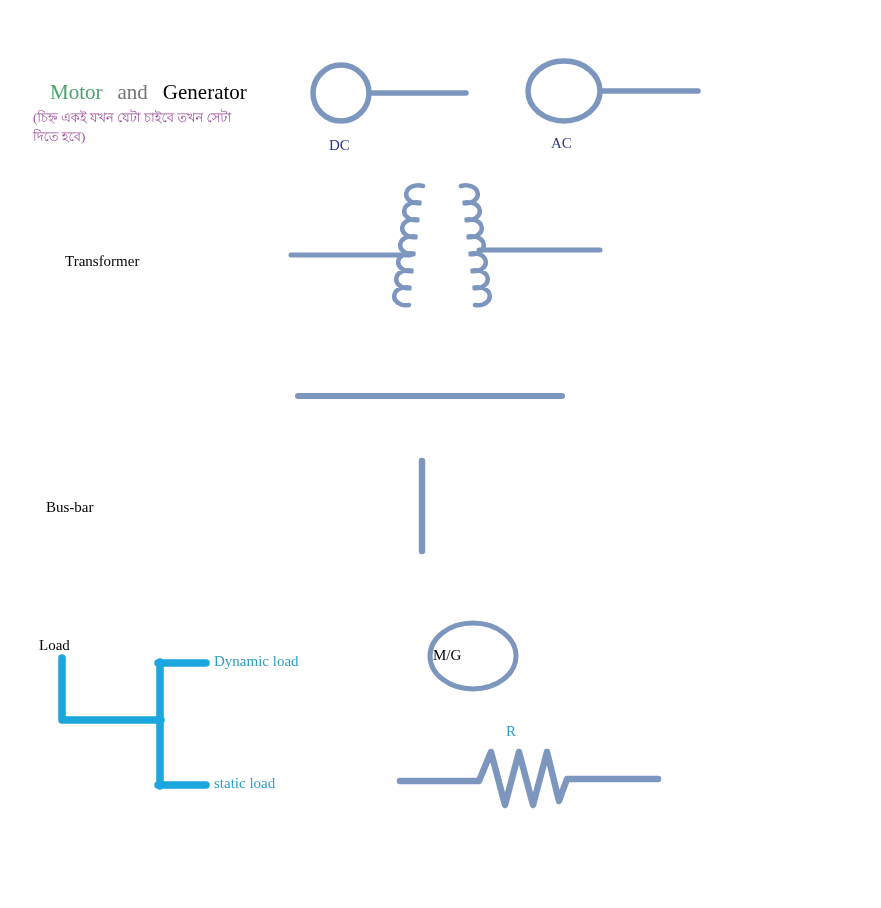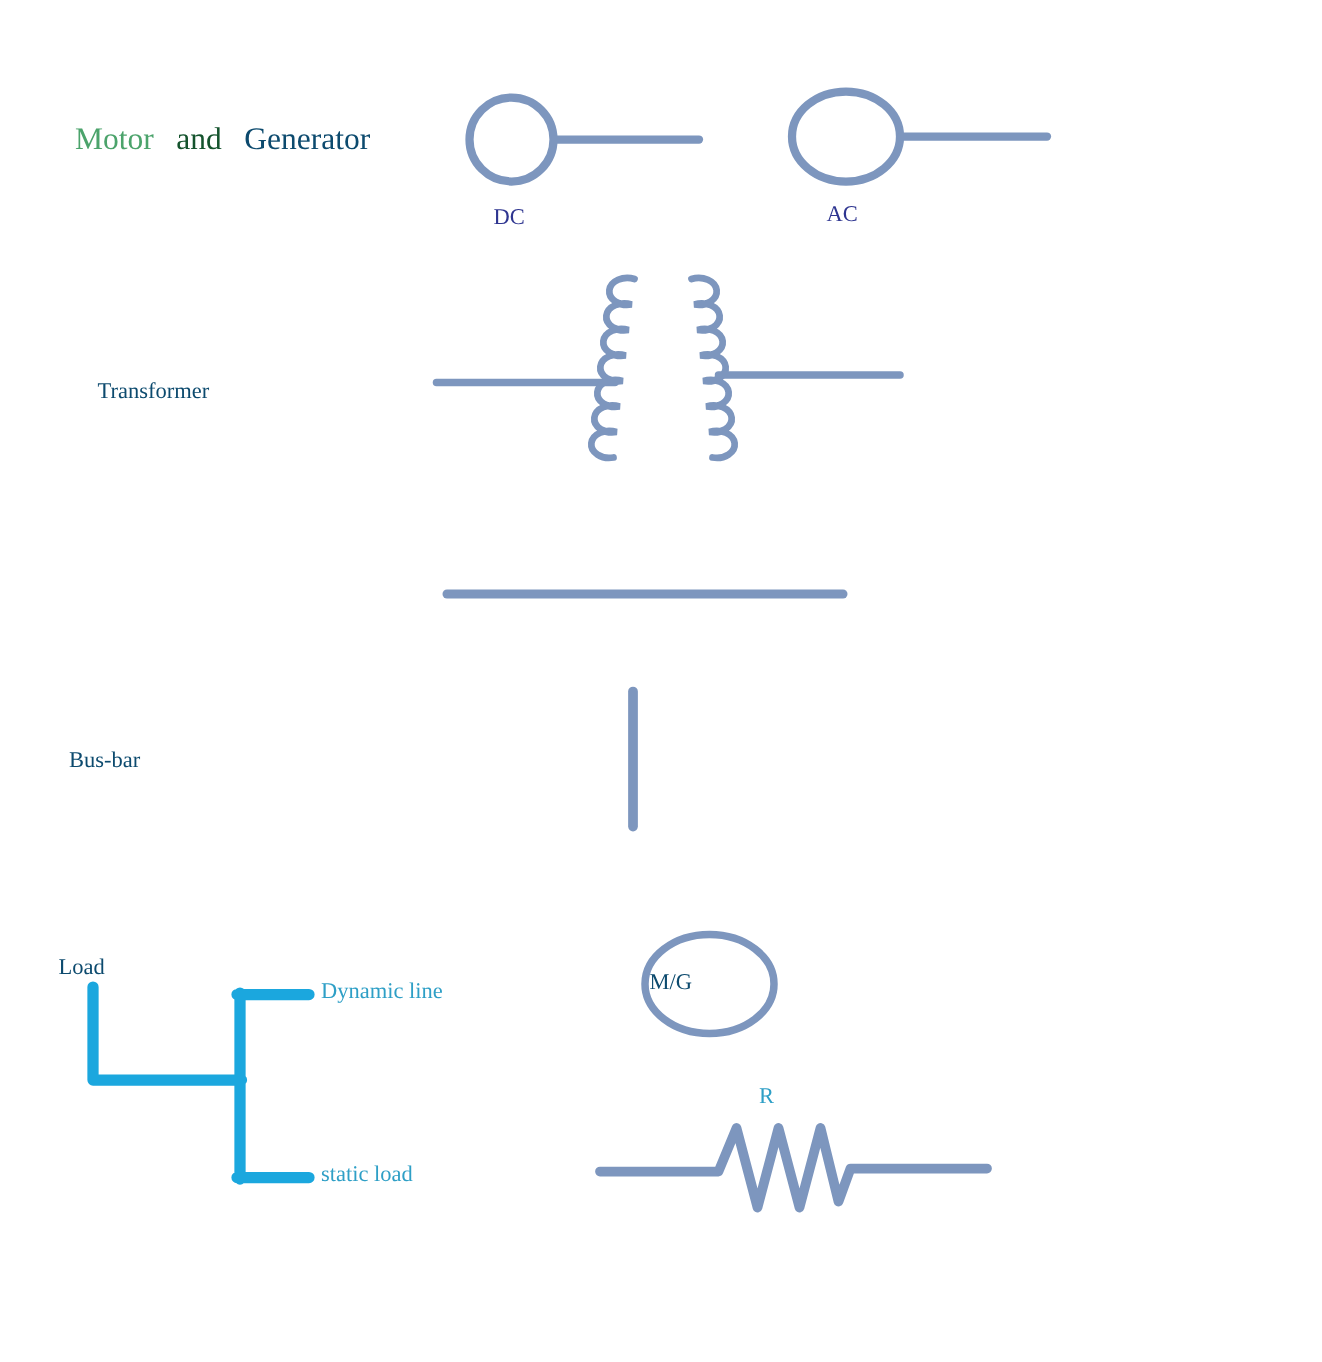--- a/index.html
+++ b/index.html
@@ -8,23 +8,23 @@
     position: relative;
     width: 881px;
     height: 908px;
     background: #ffffff;
     overflow: hidden;
     font-family: "Liberation Serif", "DejaVu Serif", serif;
     text-decoration: underline;
   }
   .abs { position: absolute; white-space: nowrap; }
   .label { font-size: 15px; line-height: 24px; }
-  .red    { color: #0c4a6e; }
+  .red    { color: #000000; }
   .green  { color: #4BA36B; }
-  .blue   { color: #14532d; }
+  .blue   { color: #737373; }
   .navy   { color: #2E3590; }
   .teal   { color: #2E9FC6; }
   .purple { color: #9C4E9B; }
   #heading-row {
     left: 50px; top: 80px;
     display: flex; gap: 15px;
     font-size: 21px;
   }
   #note {
     left: 33px; top: 108px;
@@ -72,33 +72,37 @@
 
     <path d="M400,781 H479 L491,752 L505,805 L519,752 L533,805 L547,752 L559,801 L567,779 H658" fill="none" stroke="#7D96BE" stroke-width="6.5" stroke-linecap="round" stroke-linejoin="round"></path>
   </svg>
 
   <div id="heading-row" class="abs">
     <span class="green">Motor</span>
     <span class="blue">and</span>
     <span class="red">Generator</span>
   </div>
 
+  <div id="note" class="abs purple">
+    <div>(চিহ্ন একই যখন যেটা চাইবে তখন সেটা</div>
+    <div>দিতে হবে)</div>
+  </div>
 
   <div class="abs label navy" style="left:329px; top:133px;">DC</div>
 
   <div class="abs label navy" style="left:551px; top:131px;">AC</div>
 
   <div class="abs label red" style="left:65px; top:249px;">Transformer</div>
 
 
   <div class="abs label red" style="left:46px; top:495px;">Bus-bar</div>
 
   <div class="abs label red" style="left:39px; top:633px;">Load</div>
 
-  <div class="abs label teal" style="left:214px; top:649px;">Dynamic line</div>
+  <div class="abs label teal" style="left:214px; top:649px;">Dynamic load</div>
 
   <div class="abs label teal" style="left:214px; top:771px;">static load</div>
 
   <div id="mg-label" class="abs label red">M/G</div>
 
   <div class="abs label teal" style="left:506px; top:719px;">R</div>
 
 </div>
 
 </body></html>

